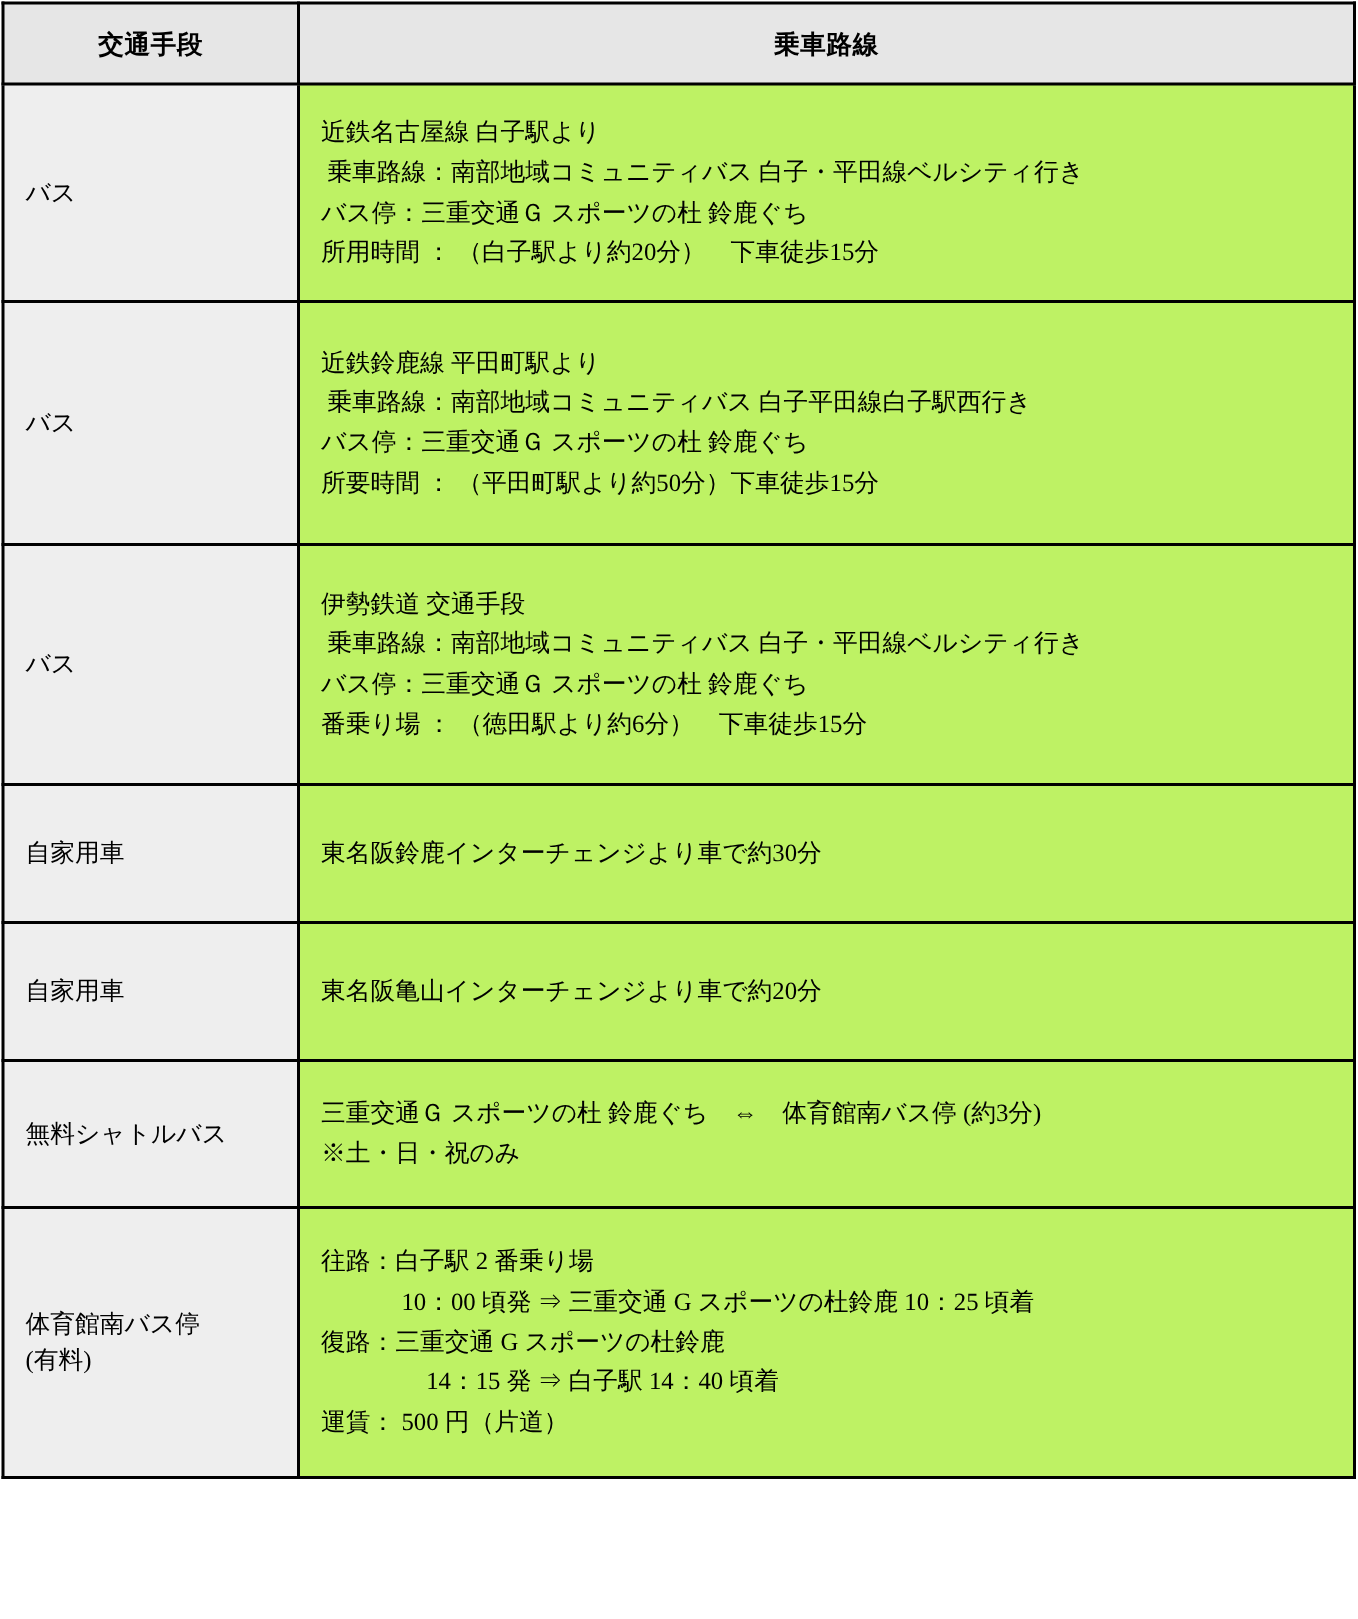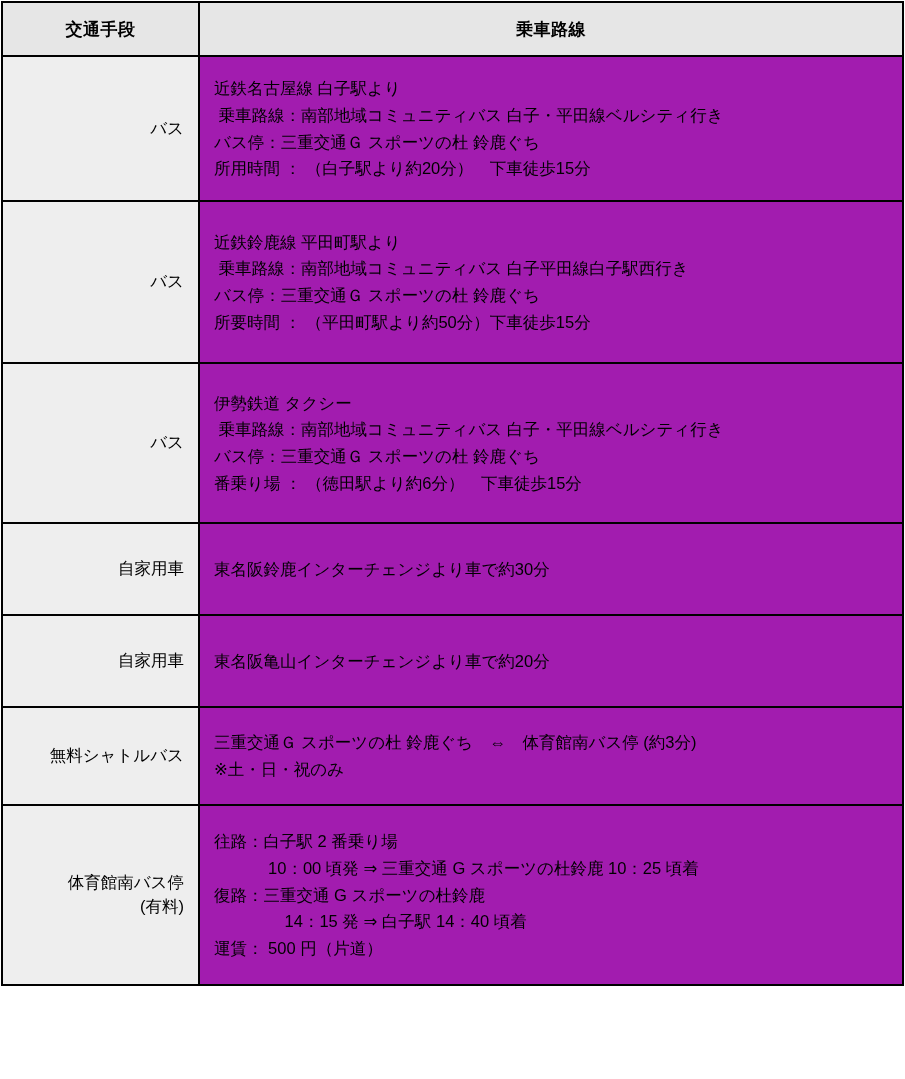--- a/index.html
+++ b/index.html
@@ -17,20 +17,21 @@
   .table-wrap {
     width: 905px;
     box-sizing: border-box;
   }
   table.access-table {
     border-collapse: collapse;
     table-layout: fixed;
     width: 903px;
     margin: 1px;
     border: 2px solid #000000;
+    font-family: Liberation Serif, serif;
   }
   table.access-table col.c1 { width: 197px; }
   table.access-table col.c2 { width: 704px; }
 
   th, td {
     border: 2px solid #000000;
     vertical-align: middle;
     padding: 0;
   }
   thead th {
@@ -39,24 +40,23 @@
     font-size: 17px;
     font-weight: bold;
     height: 52px;
     letter-spacing: 0.5px;
   }
   td.mode {
     background: #eeeeee;
     font-size: 16.5px;
     padding: 0 14px;
     line-height: 1.45;
-    text-align: right;
   }
   td.detail {
-    background: #a21caf;
+    background: #bef264;
     font-size: 16.5px;
     padding: 10px 14px;
     line-height: 1.62;
   }
   td.detail .line {
     white-space: pre;
   }
   .rowh-1 { height: 145px; }
   .rowh-2 { height: 162px; }
   .rowh-3 { height: 160px; }
@@ -96,21 +96,21 @@
         <td class="detail">
           <div class="line">近鉄鈴鹿線 平田町駅より</div>
           <div class="line"> 乗車路線：南部地域コミュニティバス 白子平田線白子駅西行き</div>
           <div class="line">バス停：三重交通Ｇ スポーツの杜 鈴鹿ぐち</div>
           <div class="line">所要時間 ： （平田町駅より約50分）下車徒歩15分</div>
         </td>
       </tr>
       <tr class="rowh-3">
         <td class="mode">バス</td>
         <td class="detail">
-          <div class="line">伊勢鉄道 タクシー</div>
+          <div class="line">伊勢鉄道 交通手段</div>
           <div class="line"> 乗車路線：南部地域コミュニティバス 白子・平田線ベルシティ行き</div>
           <div class="line">バス停：三重交通Ｇ スポーツの杜 鈴鹿ぐち</div>
           <div class="line">番乗り場 ： （徳田駅より約6分）　下車徒歩15分</div>
         </td>
       </tr>
       <tr class="rowh-5">
         <td class="mode">自家用車</td>
         <td class="detail">
           <div class="line">東名阪鈴鹿インターチェンジより車で約30分</div>
         </td>

